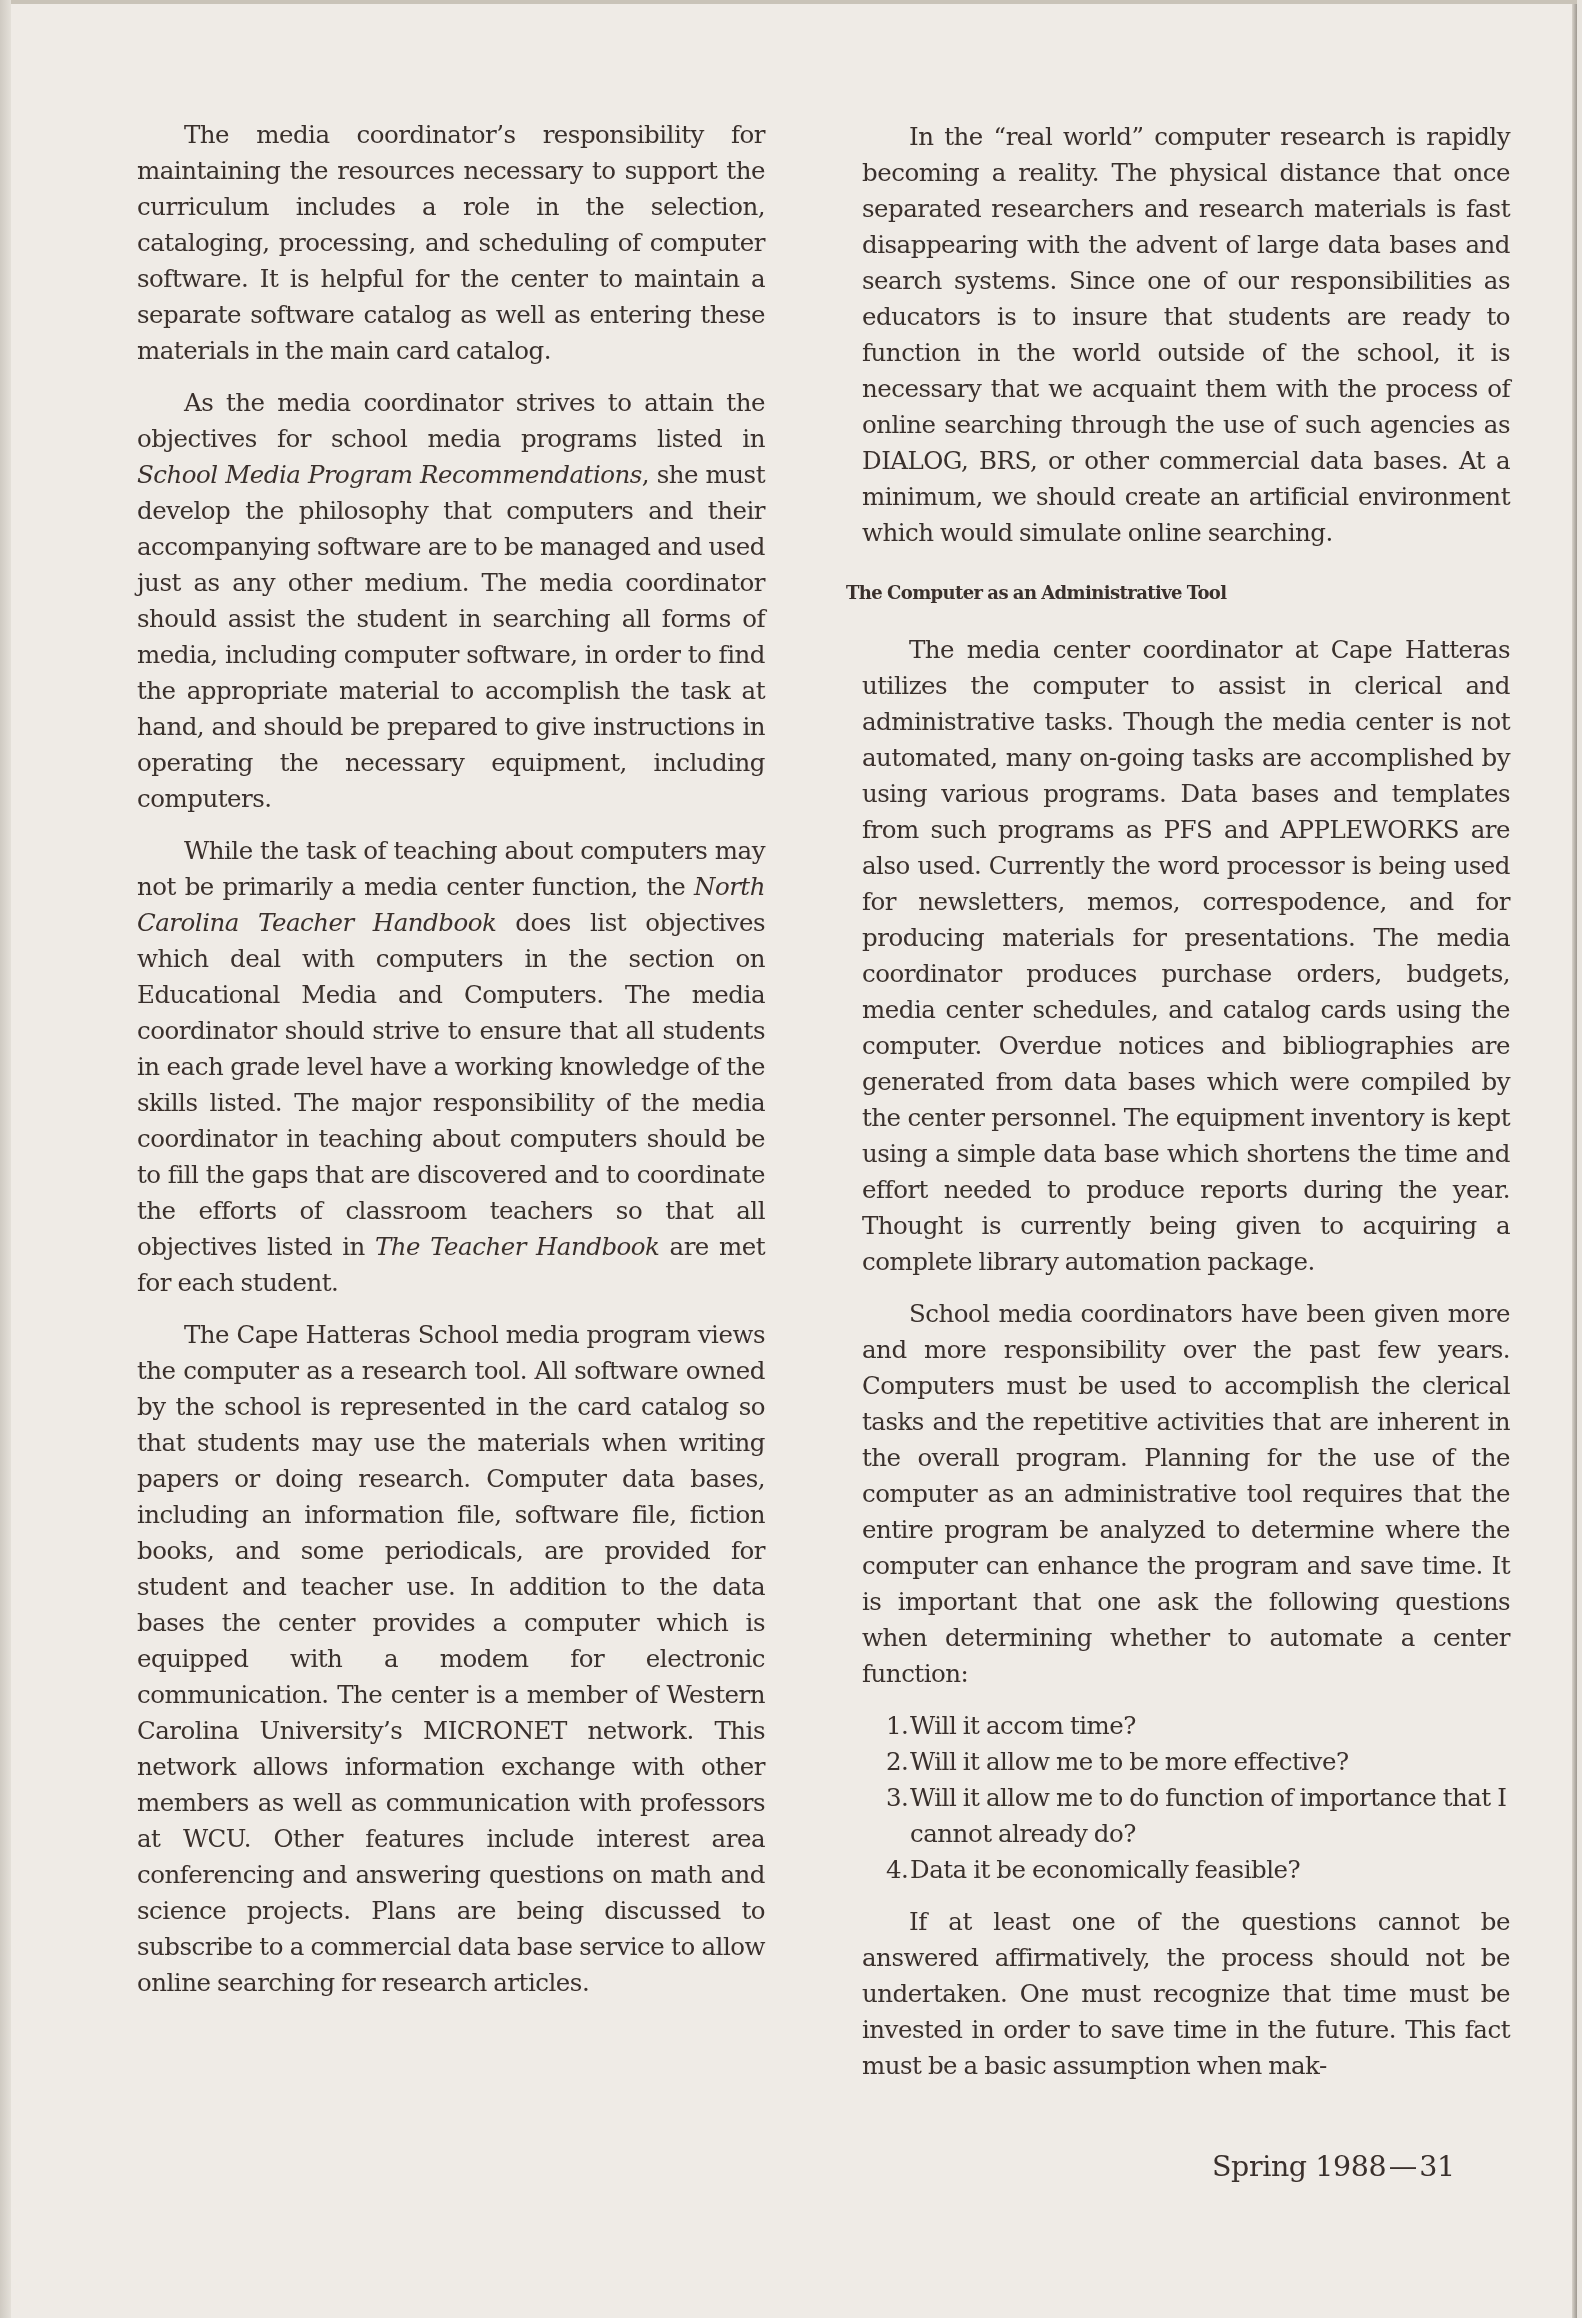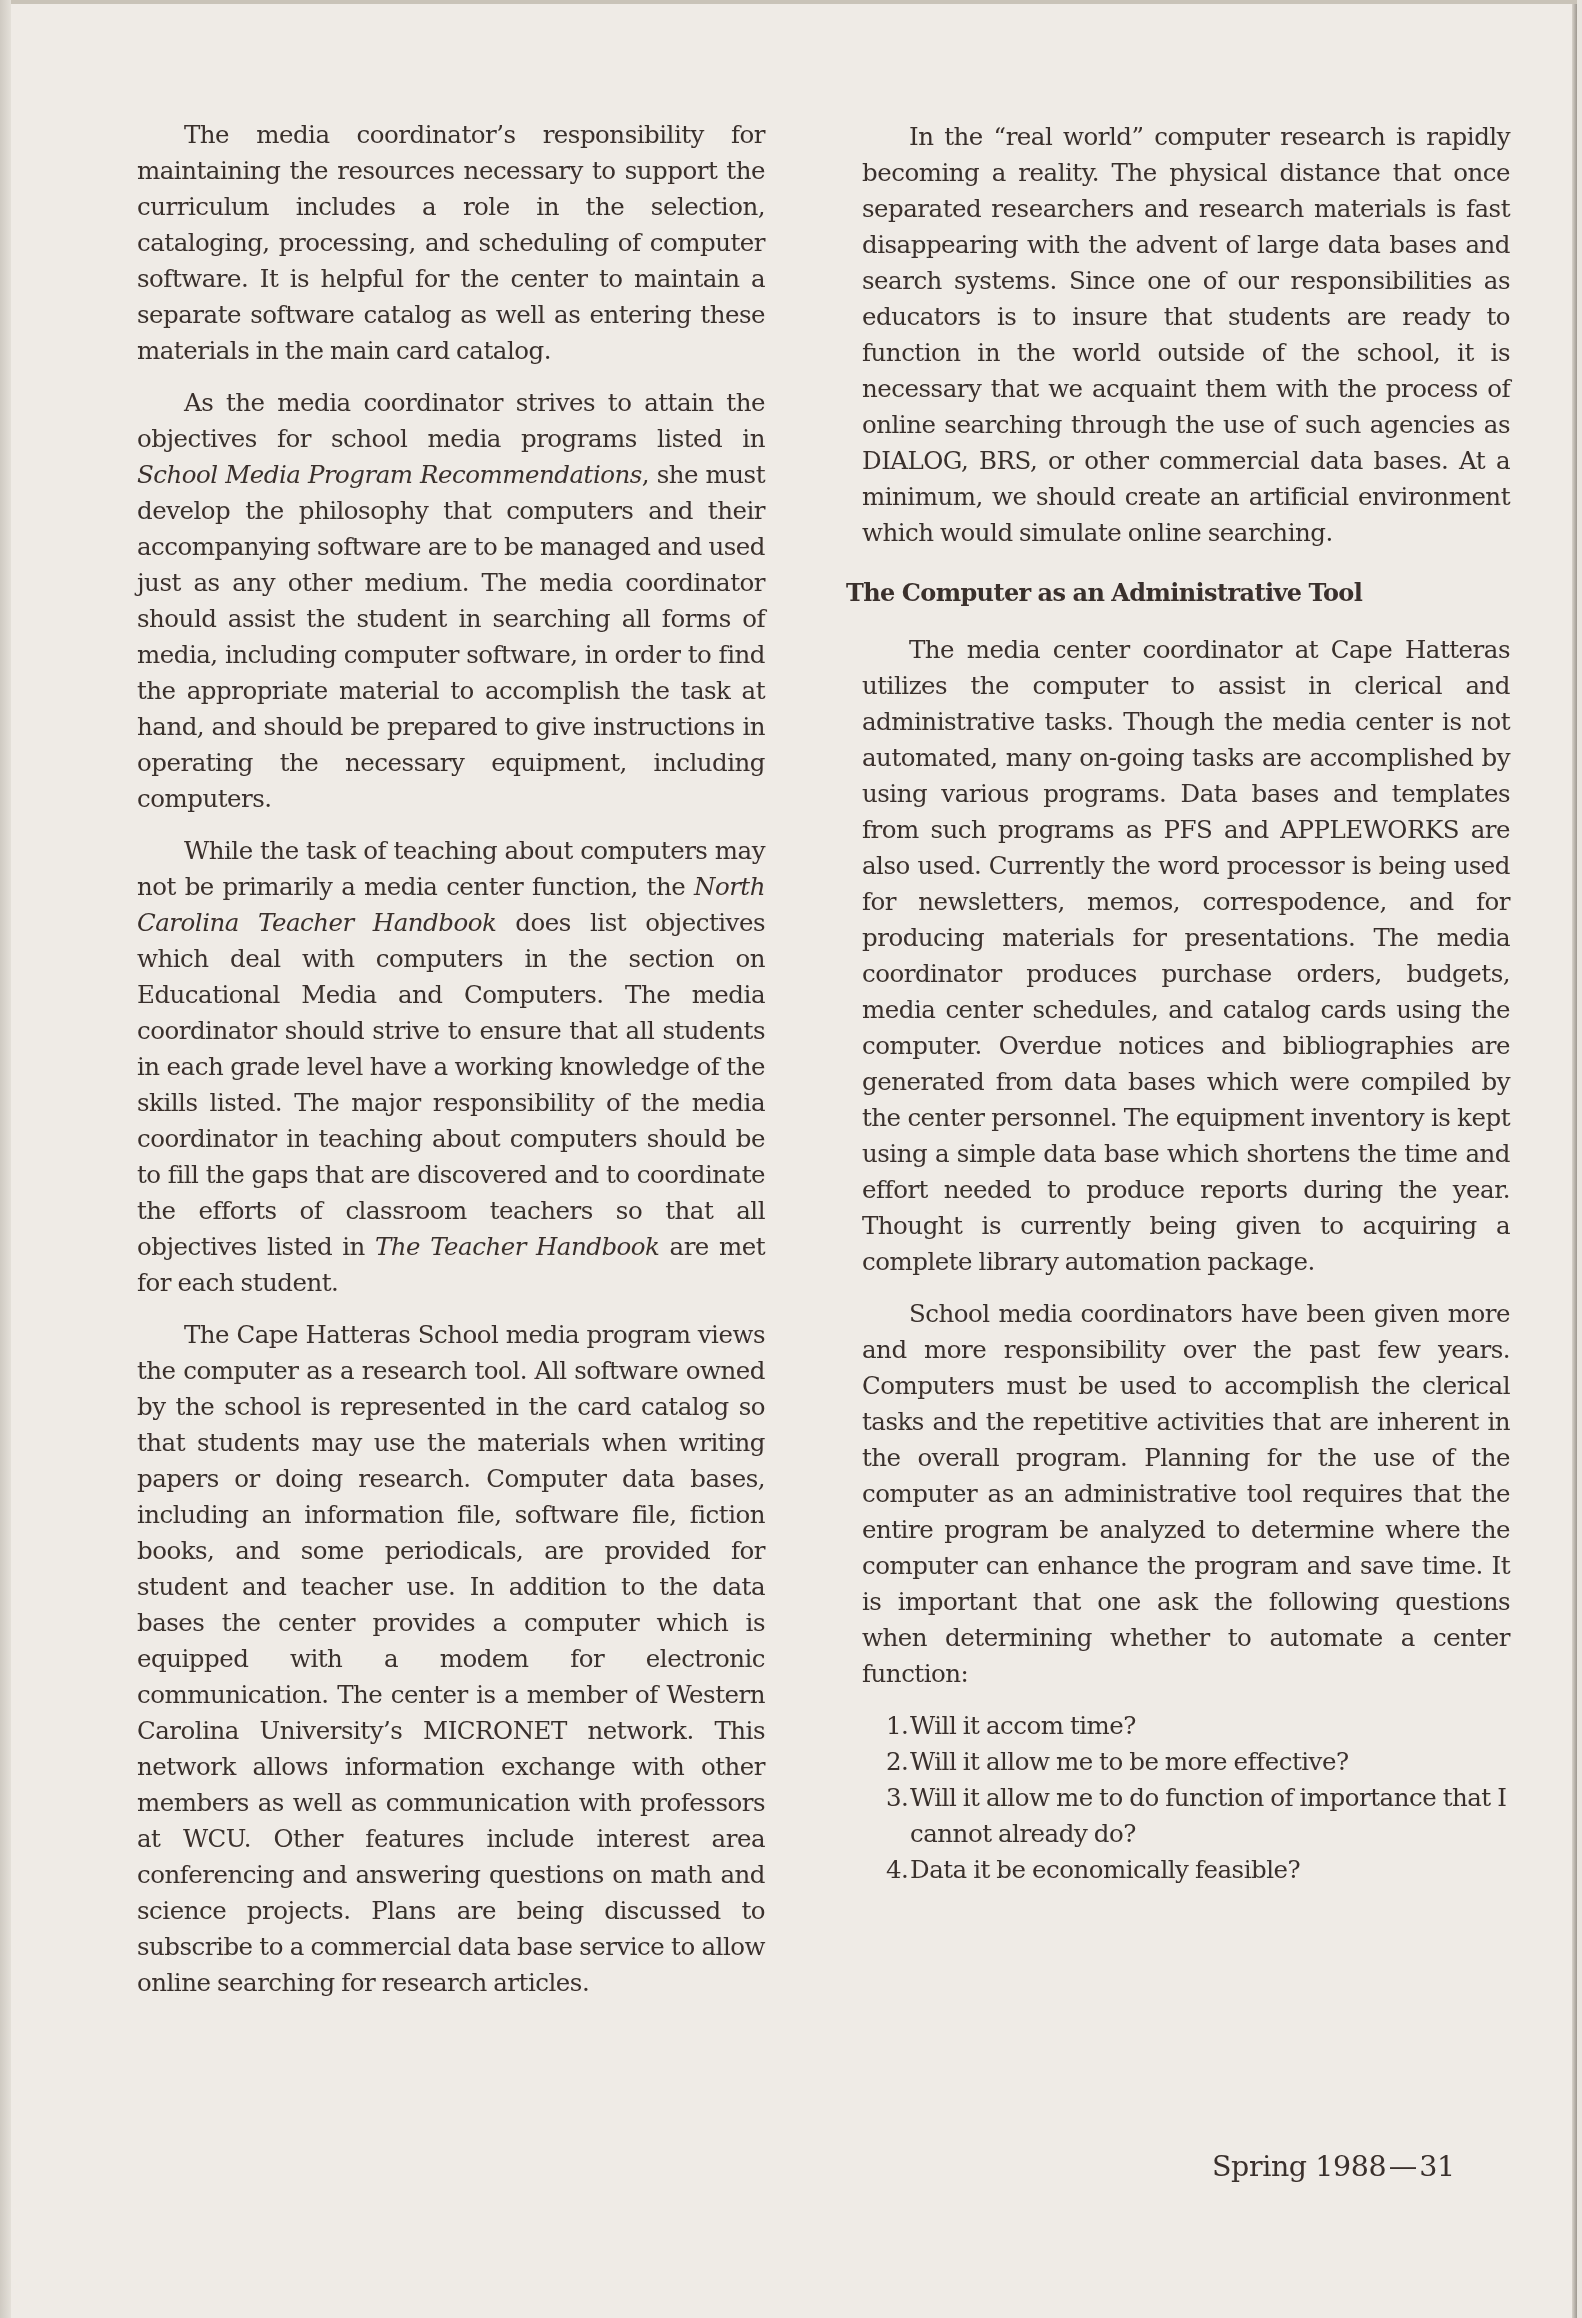--- a/index.html
+++ b/index.html
@@ -56,21 +56,21 @@
     text-align: left;
   }
   p {
     margin: 16px;
     text-indent: 47px;
   }
   p.gap { margin-top: 9.5px; }
   h3 {
     font-family: "DejaVu Serif", "Liberation Serif", serif;
     font-weight: bold;
-    font-size: 24px;
+    font-size: 18px;
     margin: 0;
     letter-spacing: -0.6px;
     text-align: left;
   }
   h3.section-head { margin-top: 22px; margin-bottom: 22px; }
   .col-right h3.section-head { margin-top: 24px; margin-bottom: 20.6px; }
   ol.questions {
     list-style: none;
     margin: 0;
     padding: 0 0 0 40px;
@@ -136,16 +136,17 @@
     <li>
         <span class="num">3.</span>
         <span class="qtext">Will it allow me to do function of impor­tance that I cannot already do?</span>
       </li>
     <li>
         <span class="num">4.</span>
         <span class="qtext">Data it be economically feasible?</span>
       </li>
   </ol>
 
+  <p>If at least one of the questions cannot be answered affirmatively, the process should not be undertaken. One must recognize that time must be invested in order to save time in the future. This fact must be a basic assumption when mak-</p>
 </div>
 
 <div class="footer">Spring 1988 — 31</div>
 
 
 </body></html>

